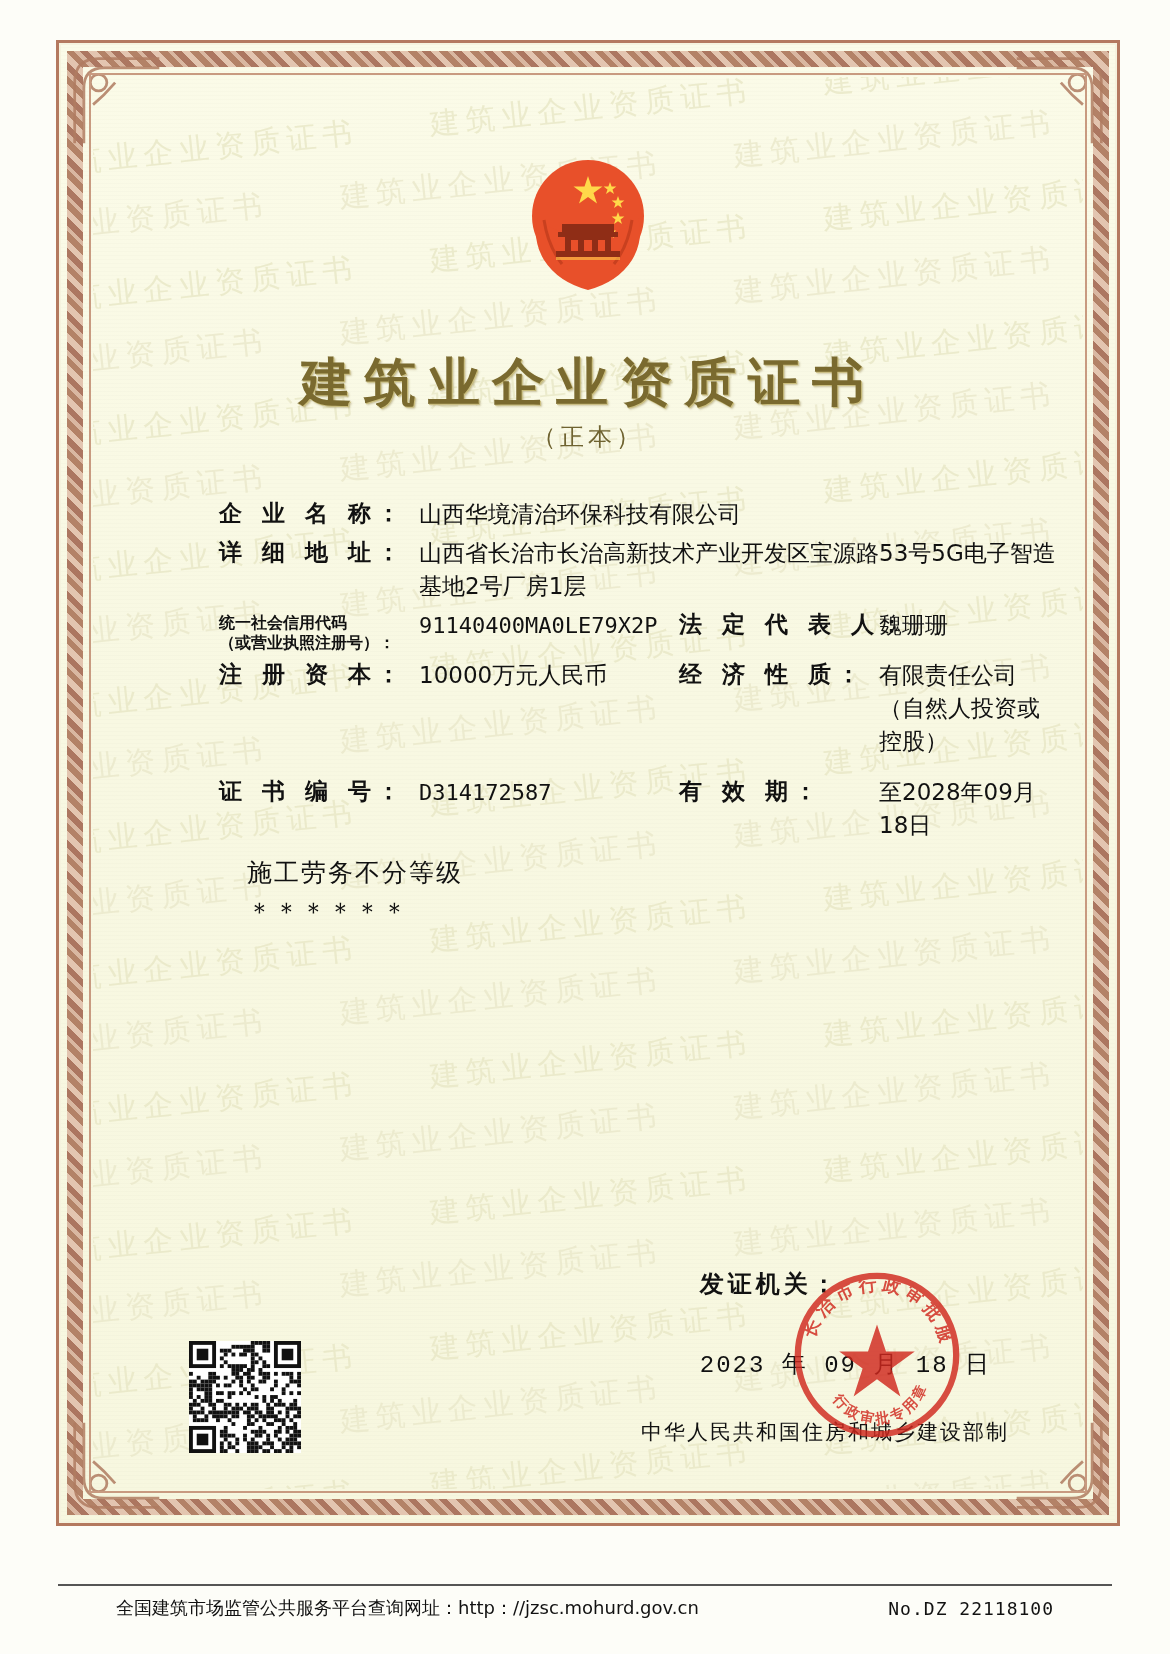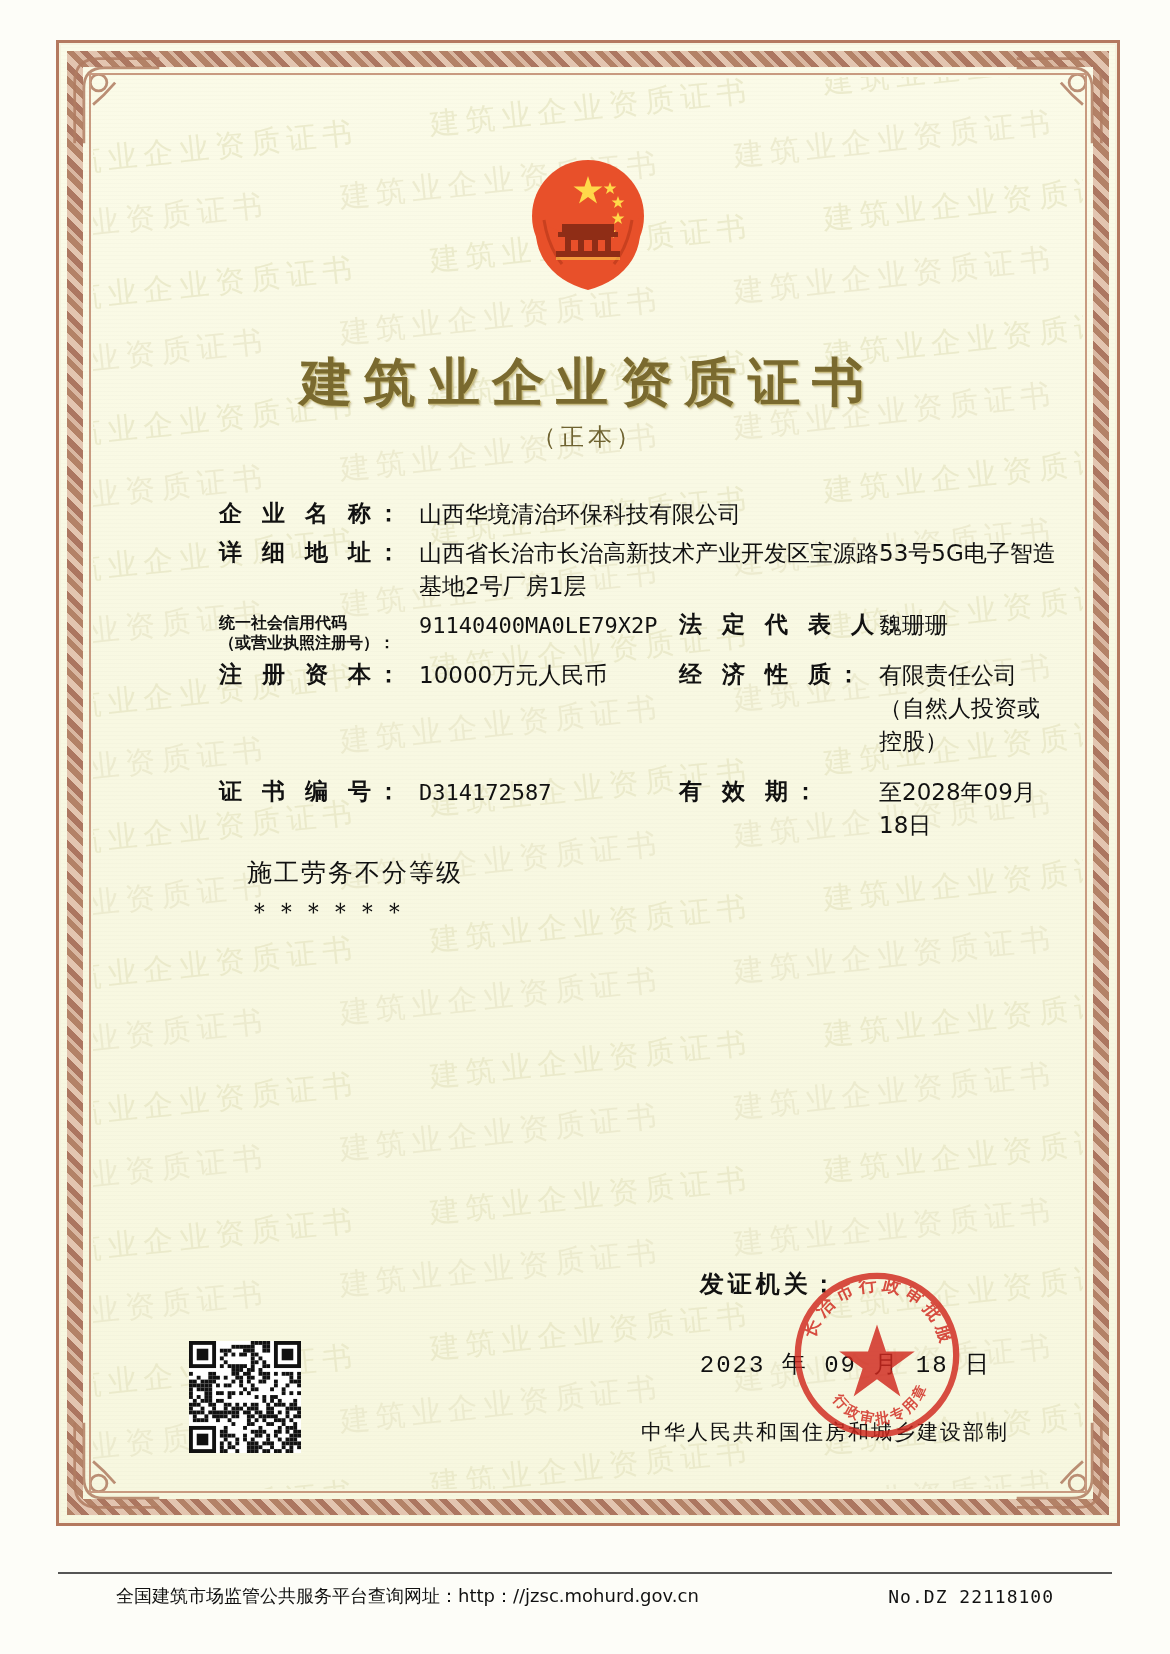--- a/index.html
+++ b/index.html
@@ -179,21 +179,21 @@
   
   .qr{
     position:absolute;left:130px;bottom:70px;
     width:112px;height:112px;
   }
   .qr canvas,.qr svg{display:block;}
 
   
   .footer{
     position:absolute;left:0;right:0;bottom:30px;
-    padding:16px 58px;
+    padding:4px 58px;
     display:flex;justify-content:space-between;align-items:center;
     font-family:"DejaVu Sans", sans-serif;
     font-size:18px;color:#111;
     border-top:2px solid #555;
     padding-top:10px;
     margin:0 58px;
     width:auto;
   }
   .footer-left{letter-spacing:0;}
   .footer-right{font-family:"DejaVu Sans Mono", monospace;letter-spacing:1px;}

